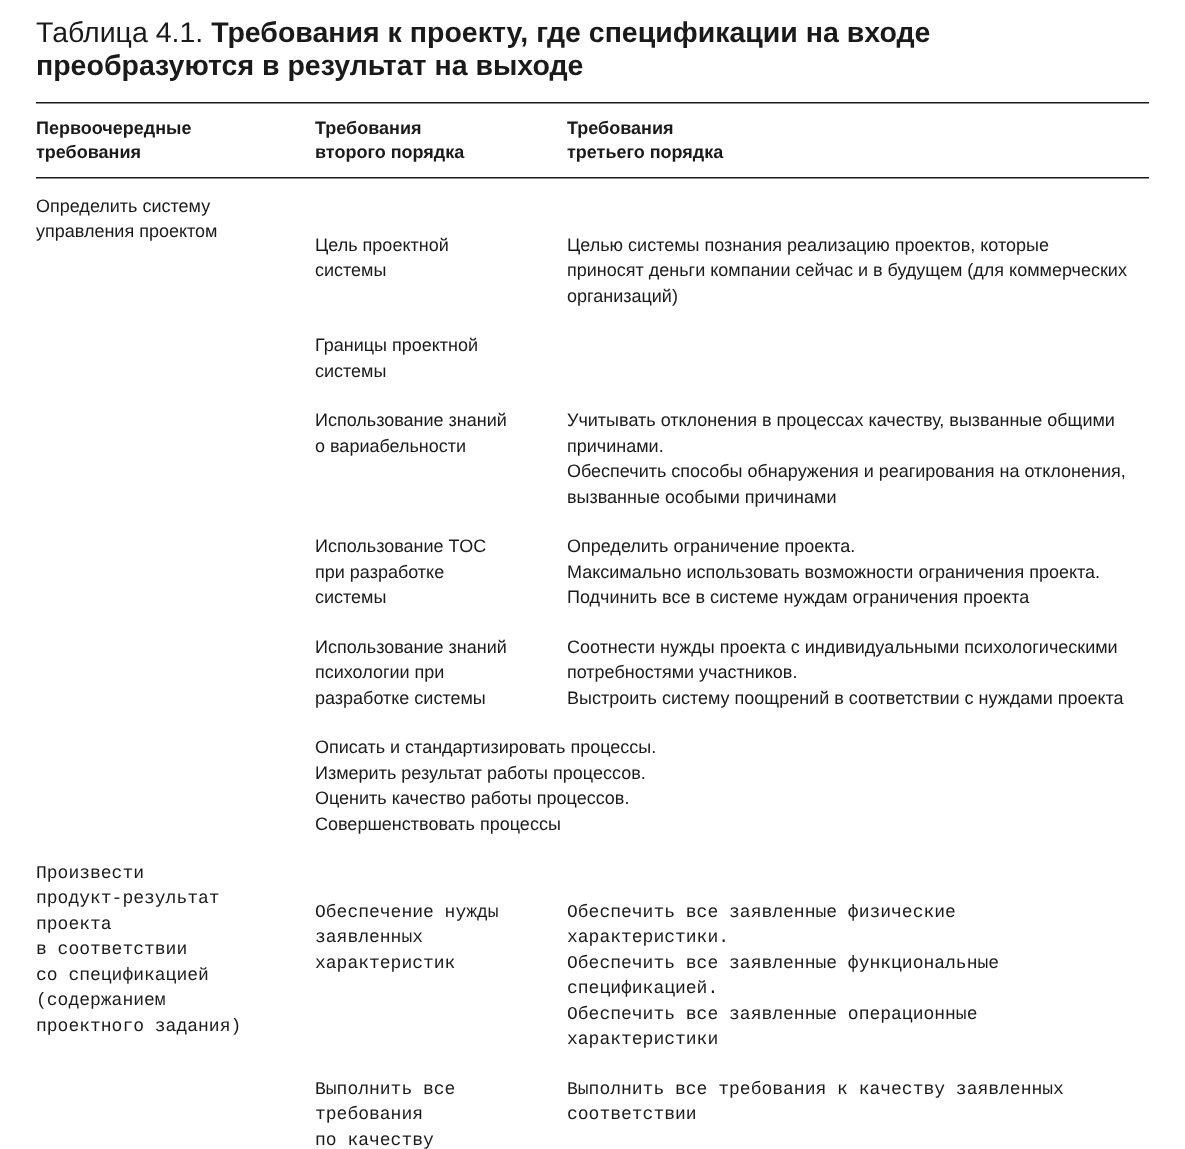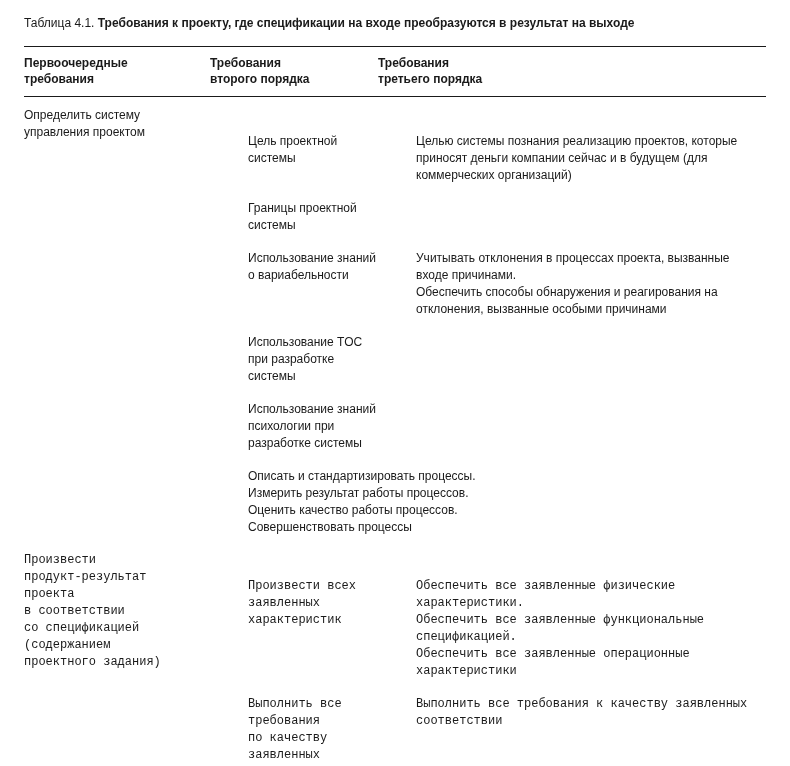--- a/index.html
+++ b/index.html
@@ -4,35 +4,35 @@
 <style>
   html, body { margin: 0; padding: 0; background: #ffffff; }
   body {
     width: 790px;
     min-height: 766px;
     font-family: "Liberation Sans", "DejaVu Sans", sans-serif;
     color: #1a1a1a;
   }
   .page { padding: 8px 24px 6px 24px; box-sizing: border-box; }
 
-  .title { font-size: 12px; line-height: 22px; margin: 4px 0 12px 0; max-width: 748px; }
+  .title { font-size: 19px; line-height: 22px; margin: 4px 0 12px 0; max-width: 748px; }
   .title-label { font-weight: normal; }
   .title-bold { font-weight: bold; }
 
   .rule { height: 0; border-top: 1px solid #1a1a1a; }
 
   .thead { display: flex; padding: 8px 0 9px 0; }
   .hcell { font-weight: bold; font-size: 12px; line-height: 16px; white-space: pre-line; }
 
   .col1 { width: 186px; flex: none; padding-right: 12px; box-sizing: border-box; }
   .col2 { width: 168px; flex: none; padding-right: 12px; box-sizing: border-box; }
   .col3 { flex: 1; min-width: 0; padding-right: 14px; box-sizing: border-box; }
 
   .tbody { padding: 10px 0 13px 0; }
-  .group { display: flex; gap: 38px; }
+  .group { display: flex; }
   .group + .group { margin-top: 16px; font-family: Liberation Mono, monospace; }
   .grows { flex: 1; min-width: 0; display: flex; flex-direction: column; gap: 16px; margin-top: 26px; }
   .row { display: flex; }
   .cell { font-size: 12px; line-height: 17px; white-space: pre-line; }
 </style>
 </head>
 <body>
 
 <div class="page">
 
@@ -68,34 +68,39 @@
         </div>
 
         <div class="row">
           <div class="col2 cell">Границы проектной
 системы</div>
         </div>
 
         <div class="row">
           <div class="col2 cell">Использование знаний
 о вариабельности</div>
-          <div class="col3 cell">Учитывать отклонения в процессах проекта, вызванные входе причинами.
+          <div class="col3 cell">Учитывать отклонения в процессах качеству, вызванные общими причинами.
 Обеспечить способы обнаружения и реагирования на отклонения, вызванные особыми причинами</div>
         </div>
 
         <div class="row">
           <div class="col2 cell">Использование TOC
 при разработке
 системы</div>
+          <div class="col3 cell">Определить ограничение проекта.
+Максимально использовать возможности ограничения проекта.
+Подчинить все в системе нуждам ограничения проекта</div>
         </div>
 
         <div class="row">
           <div class="col2 cell">Использование знаний
 психологии при
 разработке системы</div>
+          <div class="col3 cell">Соотнести нужды проекта с индивидуальными психологическими потребностями участников.
+Выстроить систему поощрений в соответствии с нуждами проекта</div>
         </div>
 
         <div class="row">
           <div class="col3 cell">Описать и стандартизировать процессы.
 Измерить результат работы процессов.
 Оценить качество работы процессов.
 Совершенствовать процессы</div>
         </div>
 
       </div>
@@ -104,21 +109,21 @@
     <div class="group">
       <div class="col1 cell">Произвести
 продукт-результат проекта
 в соответствии
 со спецификацией
 (содержанием
 проектного задания)</div>
       <div class="grows">
 
         <div class="row">
-          <div class="col2 cell">Произвести всех
+          <div class="col2 cell">Обеспечение нужды
 заявленных
 характеристик</div>
           <div class="col3 cell">Обеспечить все заявленные физические характеристики.
 Обеспечить все заявленные функциональные спецификацией.
 Обеспечить все заявленные операционные характеристики</div>
         </div>
 
         <div class="row">
           <div class="col2 cell">Выполнить все
 требования

